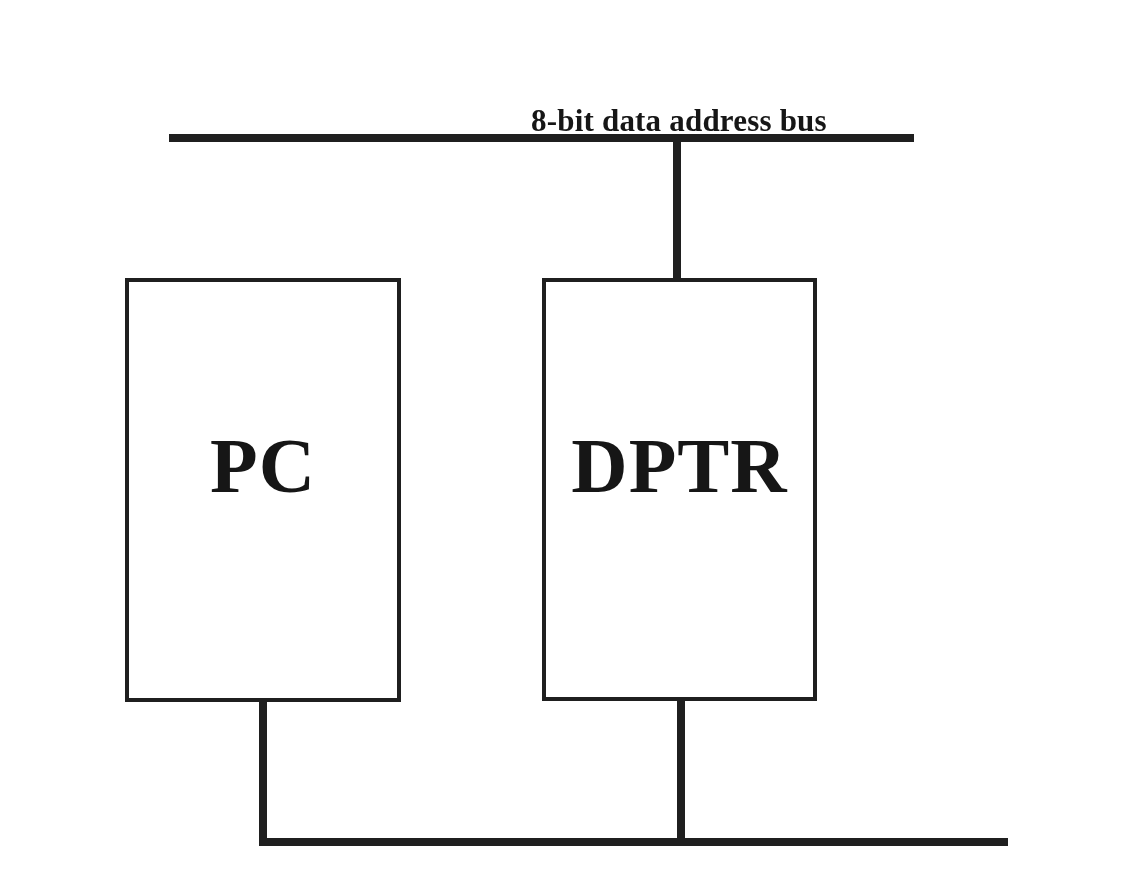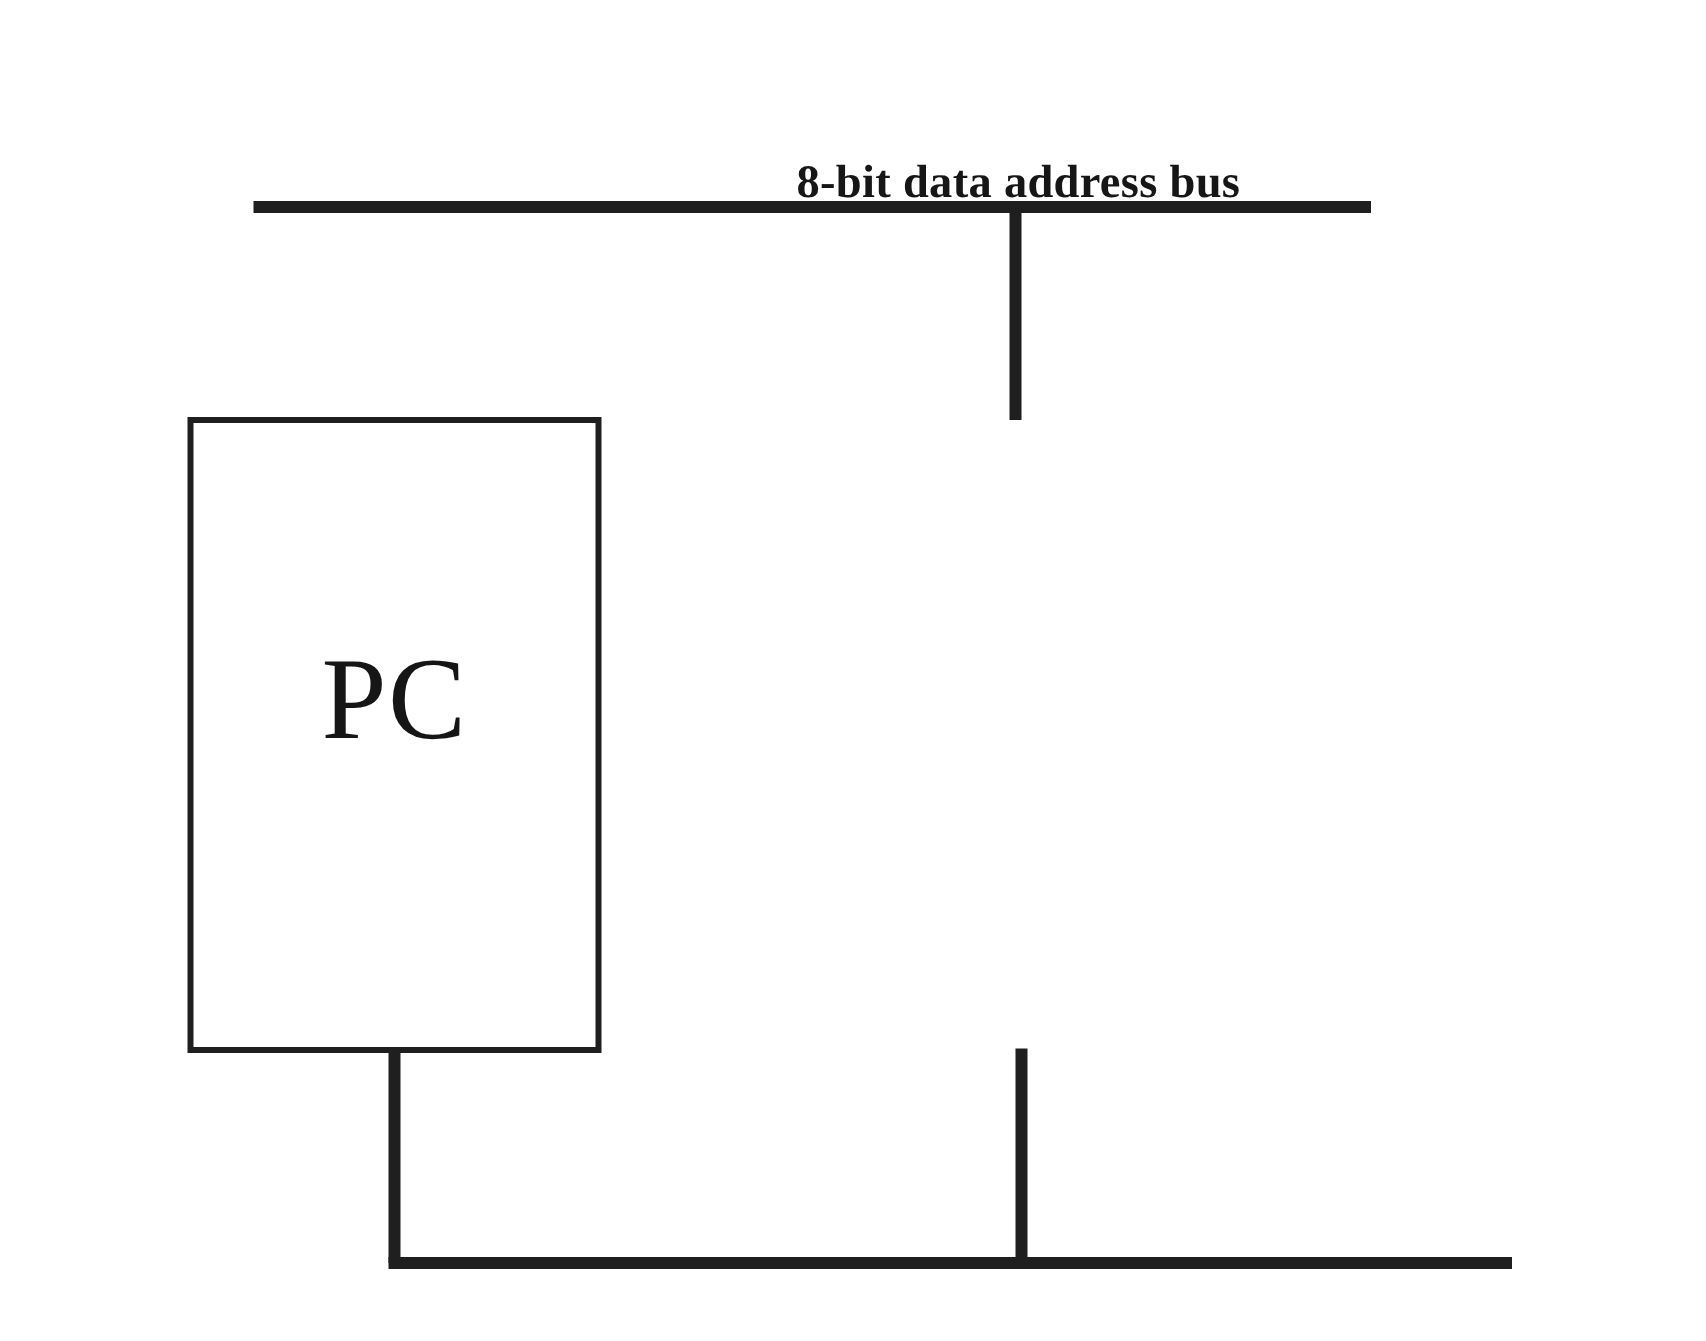--- a/index.html
+++ b/index.html
@@ -34,21 +34,21 @@
   .block {
     position: absolute;
     border: 4px solid var(--line);
     background: var(--background);
     display: flex;
     align-items: center;
     justify-content: center;
   }
   .block-label {
     font-size: 78px;
-    font-weight: normal;
+    font-weight: bold;
     color: var(--text);
     transform: translateY(-24px);
     letter-spacing: 1px;
     white-space: nowrap;
   }
 
   
   #top-bus      { left: 161px; top: 126px; width: 745px; height: 4px; }
   #top-label    { left: 519px; top: 91px; }
   #top-conn     { left: 665px; top: 128px; width: 4px; height: 144px; }
@@ -69,19 +69,22 @@
 <div class="canvas">
 
   <div class="bus-label" id="top-label">8-bit data address bus</div>
   <div class="hline" id="top-bus"></div>
   <div class="vline" id="top-conn"></div>
 
   <div class="block" id="pc-block">
     <span class="block-label">PC</span>
   </div>
 
+  <div class="block" id="dptr-block">
+    <span class="block-label">DPTR</span>
+  </div>
 
   <div class="vline" id="pc-conn"></div>
   <div class="vline" id="dptr-conn"></div>
 
   <div class="hline" id="bottom-bus"></div>
 
 </div>
 
 </body></html>

